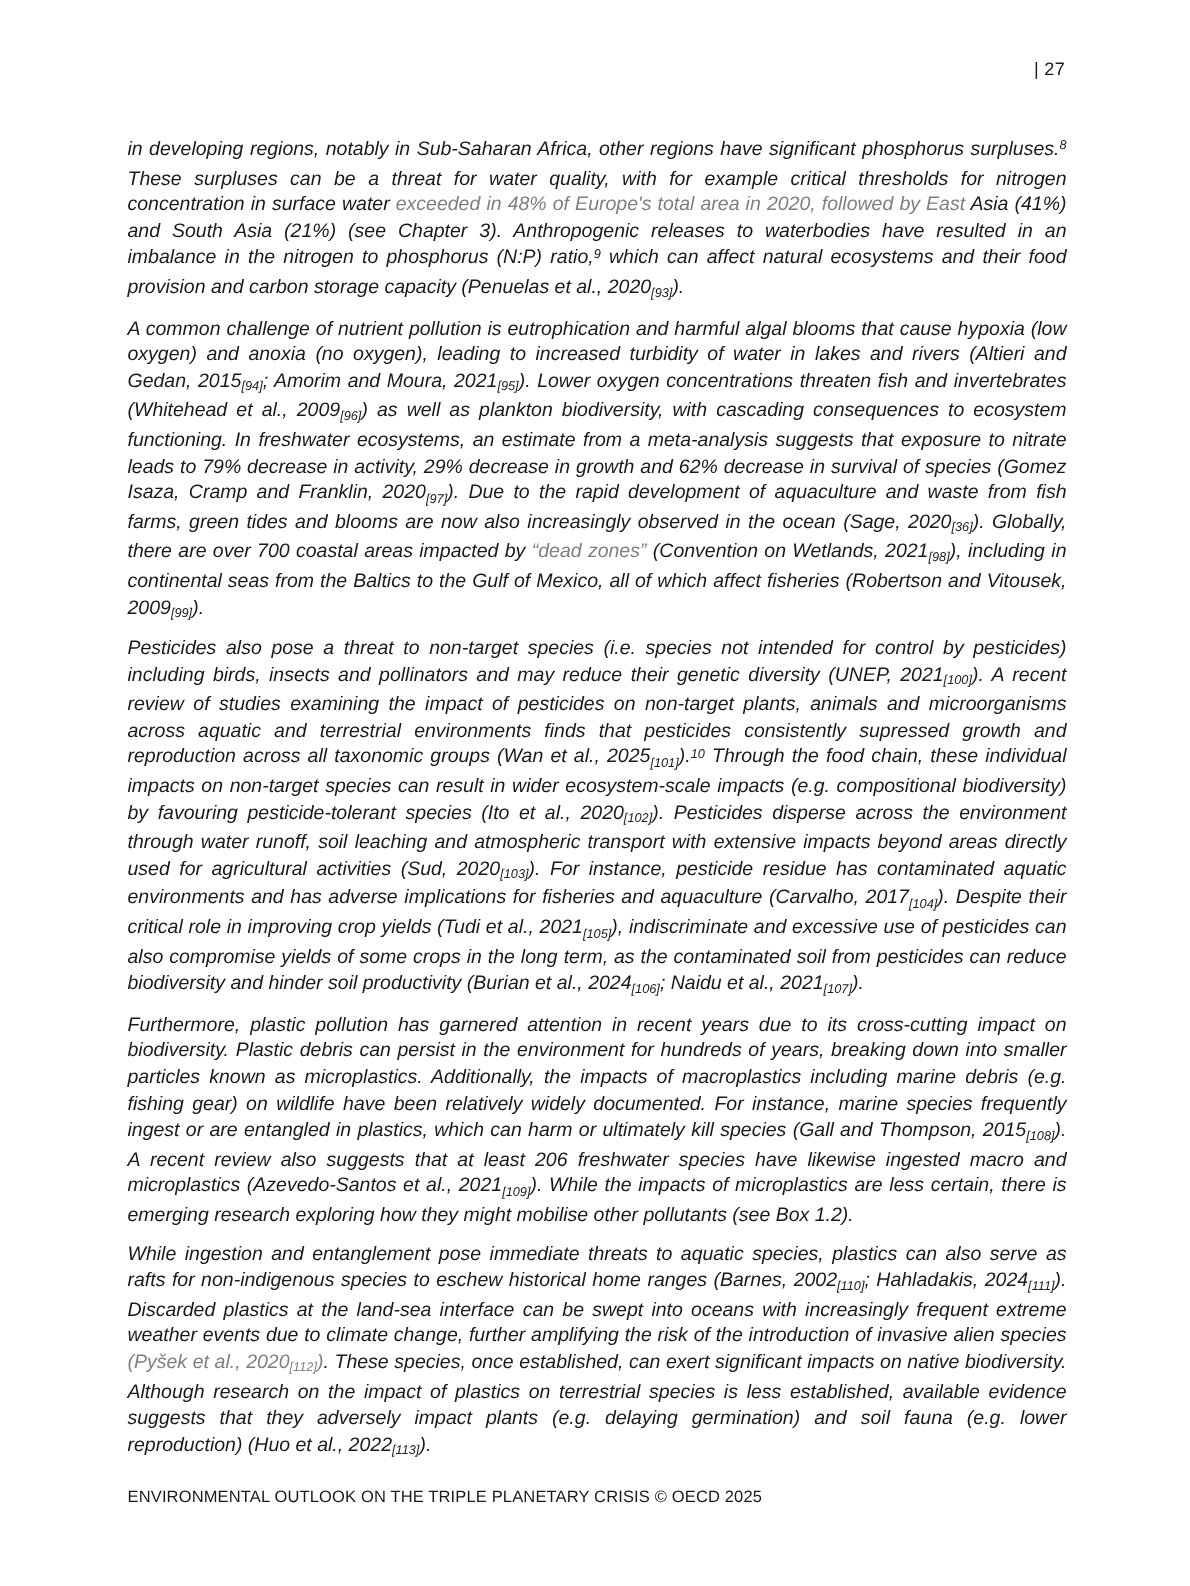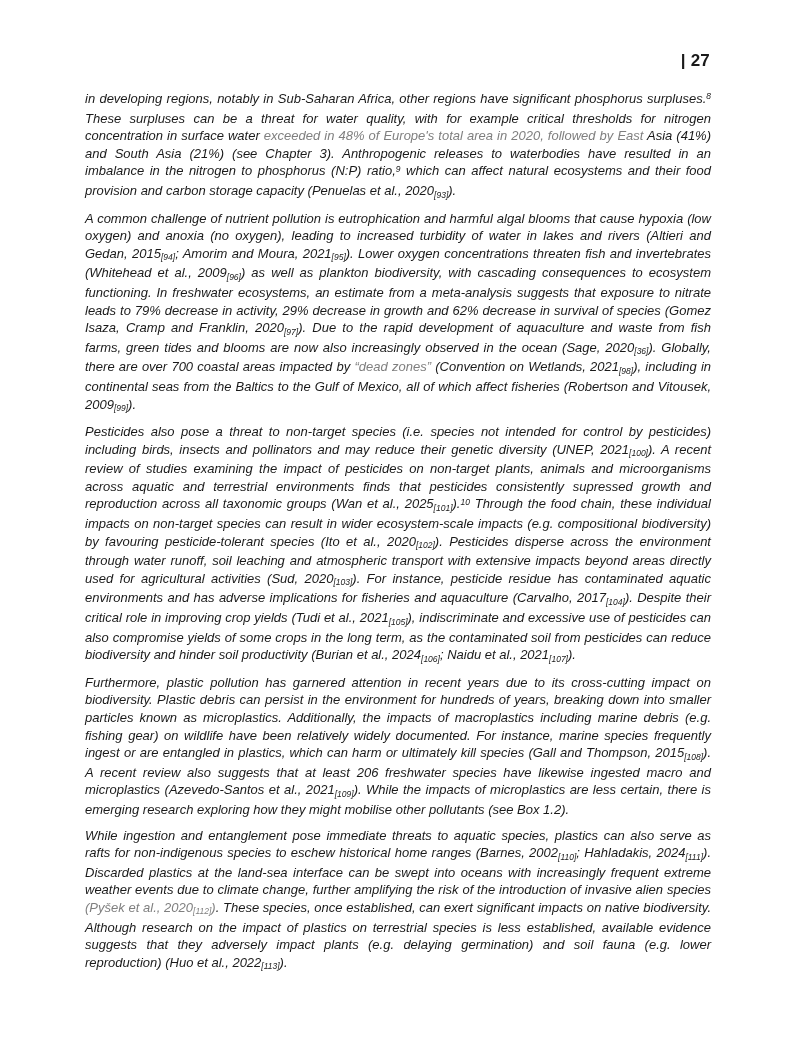--- a/index.html
+++ b/index.html
@@ -15,24 +15,24 @@
   }
   .page {
     position: relative;
     width: 793px;
     height: 1057px;
     background: var(--page-bg);
     overflow: hidden;
   }
   .page-header {
     position: absolute;
-    top: 51px;
+    top: 39px;
     right: 83px;
-    font-size: 17px;
-    font-weight: bold;
+    font-size: 12px;
+    font-weight: normal;
     color: var(--body-text);
     letter-spacing: 0.2px;
   }
   .content {
     position: absolute;
     top: 90px;
     left: 85px;
     width: 626px;
     color: var(--body-text);
     font-size: 13px;
@@ -79,14 +79,15 @@
   <div class="page-header">| 27</div>
 
   <div class="content">
     <p class="para"><span class="run-normal">in developing regions, notably in Sub-Saharan Africa, other regions have significant phosphorus surpluses.</span><span class="run-sup">8</span><span class="run-normal"> These surpluses can be a threat for water quality, with for example critical thresholds for nitrogen concentration in surface water </span><span class="run-gray">exceeded in 48% of Europe's total area in 2020, followed by East</span><span class="run-normal"> Asia (41%) and South Asia (21%) (see Chapter 3). Anthropogenic releases to waterbodies have resulted in an imbalance in the nitrogen to phosphorus (N:P) ratio,</span><span class="run-sup">9</span><span class="run-normal"> which can affect natural ecosystems and their food provision and carbon storage capacity (Penuelas et al., 2020</span><span class="run-sub">[93]</span><span class="run-normal">).</span></p>
     <p class="para"><span class="run-normal">A common challenge of nutrient pollution is eutrophication and harmful algal blooms that cause hypoxia (low oxygen) and anoxia (no oxygen), leading to increased turbidity of water in lakes and rivers (Altieri and Gedan, 2015</span><span class="run-sub">[94]</span><span class="run-normal">; Amorim and Moura, 2021</span><span class="run-sub">[95]</span><span class="run-normal">). Lower oxygen concentrations threaten fish and invertebrates (Whitehead et al., 2009</span><span class="run-sub">[96]</span><span class="run-normal">) as well as plankton biodiversity, with cascading consequences to ecosystem functioning. In freshwater ecosystems, an estimate from a meta-analysis suggests that exposure to nitrate leads to 79% decrease in activity, 29% decrease in growth and 62% decrease in survival of species (Gomez Isaza, Cramp and Franklin, 2020</span><span class="run-sub">[97]</span><span class="run-normal">). Due to the rapid development of aquaculture and waste from fish farms, green tides and blooms are now also increasingly observed in the ocean (Sage, 2020</span><span class="run-sub">[36]</span><span class="run-normal">). Globally, there are over 700 coastal areas impacted by </span><span class="run-gray">“dead zones”</span><span class="run-normal"> (Convention on Wetlands, 2021</span><span class="run-sub">[98]</span><span class="run-normal">), including in continental seas from the Baltics to the Gulf of Mexico, all of which affect fisheries (Robertson and Vitousek, 2009</span><span class="run-sub">[99]</span><span class="run-normal">).</span></p>
     <p class="para"><span class="run-normal">Pesticides also pose a threat to non-target species (i.e. species not intended for control by pesticides) including birds, insects and pollinators and may reduce their genetic diversity (UNEP, 2021</span><span class="run-sub">[100]</span><span class="run-normal">). A recent review of studies examining the impact of pesticides on non-target plants, animals and microorganisms across aquatic and terrestrial environments finds that pesticides consistently supressed growth and reproduction across all taxonomic groups (Wan et al., 2025</span><span class="run-sub">[101]</span><span class="run-normal">).</span><span class="run-sup">10</span><span class="run-normal"> Through the food chain, these individual impacts on non-target species can result in wider ecosystem-scale impacts (e.g. compositional biodiversity) by favouring pesticide-tolerant species (Ito et al., 2020</span><span class="run-sub">[102]</span><span class="run-normal">). Pesticides disperse across the environment through water runoff, soil leaching and atmospheric transport with extensive impacts beyond areas directly used for agricultural activities (Sud, 2020</span><span class="run-sub">[103]</span><span class="run-normal">). For instance, pesticide residue has contaminated aquatic environments and has adverse implications for fisheries and aquaculture (Carvalho, 2017</span><span class="run-sub">[104]</span><span class="run-normal">). Despite their critical role in improving crop yields (Tudi et al., 2021</span><span class="run-sub">[105]</span><span class="run-normal">), indiscriminate and excessive use of pesticides can also compromise yields of some crops in the long term, as the contaminated soil from pesticides can reduce biodiversity and hinder soil productivity (Burian et al., 2024</span><span class="run-sub">[106]</span><span class="run-normal">; Naidu et al., 2021</span><span class="run-sub">[107]</span><span class="run-normal">).</span></p>
     <p class="para"><span class="run-normal">Furthermore, plastic pollution has garnered attention in recent years due to its cross-cutting impact on biodiversity. Plastic debris can persist in the environment for hundreds of years, breaking down into smaller particles known as microplastics. Additionally, the impacts of macroplastics including marine debris (e.g. fishing gear) on wildlife have been relatively widely documented. For instance, marine species frequently ingest or are entangled in plastics, which can harm or ultimately kill species (Gall and Thompson, 2015</span><span class="run-sub">[108]</span><span class="run-normal">). A recent review also suggests that at least 206 freshwater species have likewise ingested macro and microplastics (Azevedo-Santos et al., 2021</span><span class="run-sub">[109]</span><span class="run-normal">). While the impacts of microplastics are less certain, there is emerging research exploring how they might mobilise other pollutants (see Box 1.2).</span></p>
     <p class="para"><span class="run-normal">While ingestion and entanglement pose immediate threats to aquatic species, plastics can also serve as rafts for non-indigenous species to eschew historical home ranges (Barnes, 2002</span><span class="run-sub">[110]</span><span class="run-normal">; Hahladakis, 2024</span><span class="run-sub">[111]</span><span class="run-normal">). Discarded plastics at the land-sea interface can be swept into oceans with increasingly frequent extreme weather events due to climate change, further amplifying the risk of the introduction of invasive alien species </span><span class="run-gray">(Pyšek et al., 2020</span><span class="run-sub-gray">[112]</span><span class="run-gray">)</span><span class="run-normal">. These species, once established, can exert significant impacts on native biodiversity. Although research on the impact of plastics on terrestrial species is less established, available evidence suggests that they adversely impact plants (e.g. delaying germination) and soil fauna (e.g. lower reproduction) (Huo et al., 2022</span><span class="run-sub">[113]</span><span class="run-normal">).</span></p>
   </div>
 
+  <div class="page-footer">ENVIRONMENTAL OUTLOOK ON THE TRIPLE PLANETARY CRISIS © OECD 2025</div>
 
 </div>
 
 </body></html>

